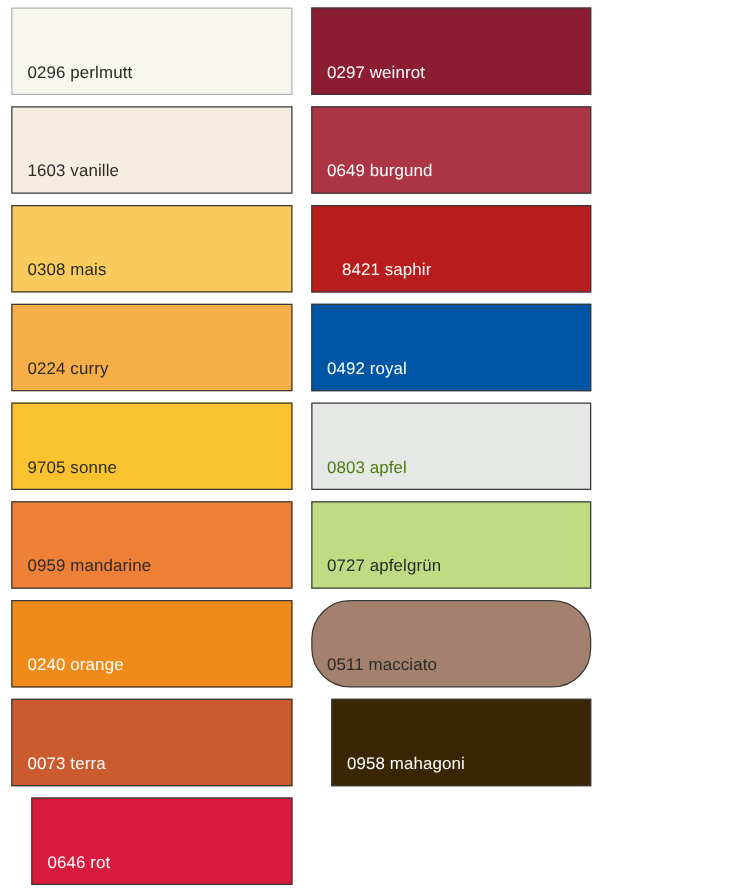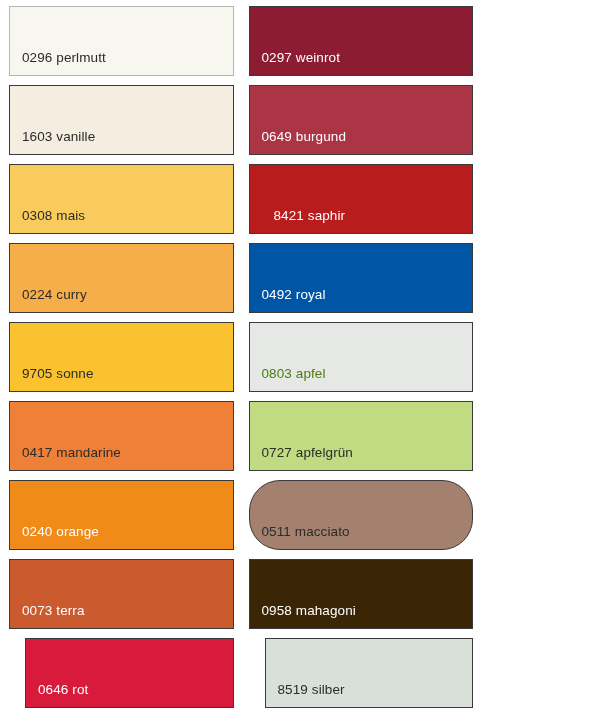--- a/index.html
+++ b/index.html
@@ -66,21 +66,21 @@
       <div class="swatch" style="background: rgb(248, 203, 92); border-color: rgb(58, 58, 58);">
         <span class="swatch-label" style="color: rgb(43, 43, 43);">0308 mais</span>
       </div>
       <div class="swatch" style="background: rgb(246, 174, 72); border-color: rgb(58, 58, 58);">
         <span class="swatch-label" style="color: rgb(43, 43, 43);">0224 curry</span>
       </div>
       <div class="swatch" style="background: rgb(249, 194, 46); border-color: rgb(58, 58, 58);">
         <span class="swatch-label" style="color: rgb(43, 43, 43);">9705 sonne</span>
       </div>
       <div class="swatch" style="background: rgb(238, 128, 55); border-color: rgb(58, 58, 58);">
-        <span class="swatch-label" style="color: rgb(43, 43, 43);">0417 mandarine</span>
+        <span class="swatch-label" style="color: rgb(43, 43, 43);">0959 mandarine</span>
       </div>
       <div class="swatch" style="background: rgb(240, 138, 24); border-color: rgb(58, 58, 58);">
         <span class="swatch-label" style="color: rgb(255, 255, 255);">0240 orange</span>
       </div>
       <div class="swatch" style="background: rgb(204, 90, 47); border-color: rgb(58, 58, 58);">
         <span class="swatch-label" style="color: rgb(255, 255, 255);">0073 terra</span>
       </div>
       <div class="swatch" style="background: rgb(216, 27, 60); border-color: rgb(58, 58, 58);">
         <span class="swatch-label" style="color: rgb(255, 255, 255);">0646 rot</span>
       </div>
@@ -103,17 +103,14 @@
       </div>
       <div class="swatch" style="background: rgb(192, 219, 130); border-color: rgb(58, 58, 58);">
         <span class="swatch-label" style="color: rgb(43, 43, 43);">0727 apfelgrün</span>
       </div>
       <div class="swatch" style="background: rgb(164, 128, 111); border-color: rgb(58, 58, 58); border-radius: 31px;">
         <span class="swatch-label" style="color: rgb(43, 43, 43);">0511 macciato</span>
       </div>
       <div class="swatch" style="background: rgb(58, 37, 5); border-color: rgb(58, 58, 58);">
         <span class="swatch-label" style="color: rgb(255, 255, 255);">0958 mahagoni</span>
       </div>
-      <div class="swatch" style="background: rgb(217, 224, 217); border-color: rgb(58, 58, 58);">
-        <span class="swatch-label" style="color: rgb(43, 43, 43);">8519 silber</span>
-      </div>
     </div>
 </div>
 
 </body></html>

